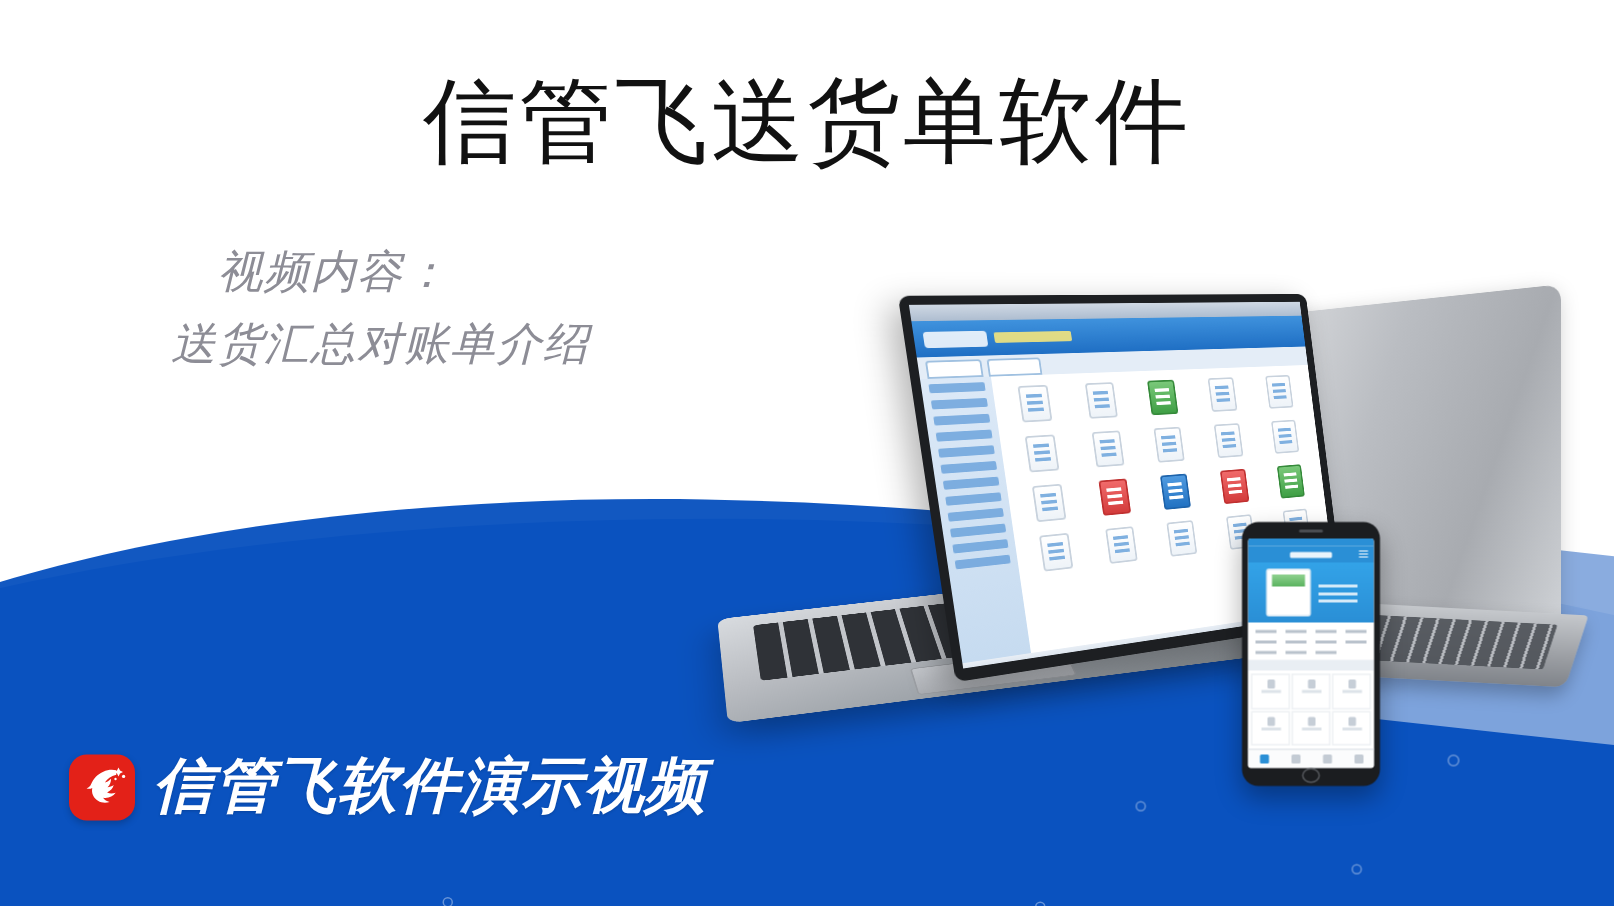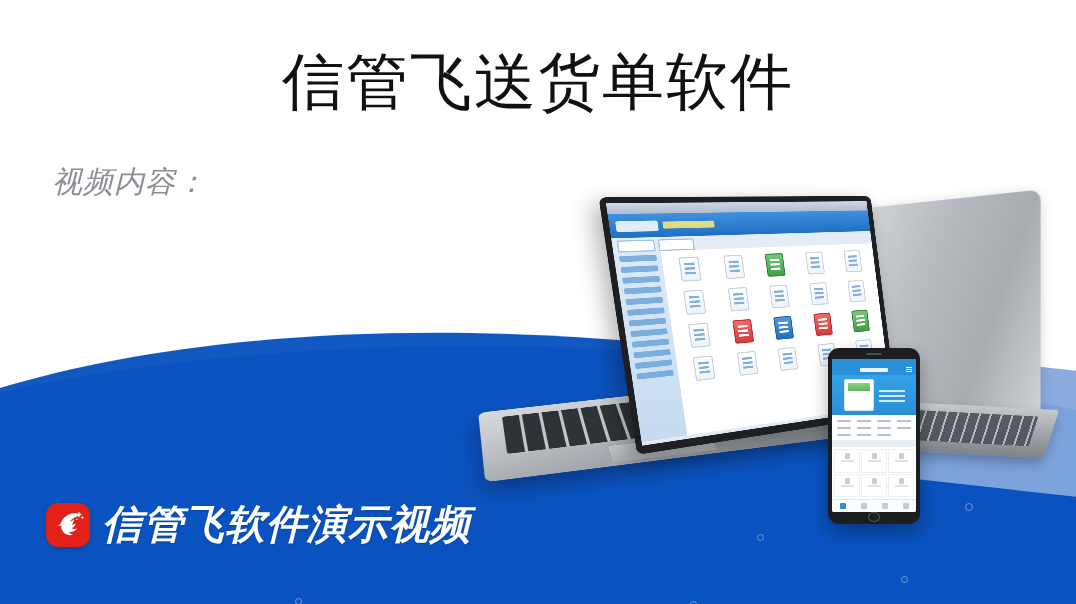--- a/index.html
+++ b/index.html
@@ -443,20 +443,21 @@
 
     <path d="M0,388 C120,352 280,330 470,333 C700,337 900,372 1076,410 L1076,604 L0,604 Z" fill="#0A53BF" opacity="0.97"></path>
   </svg>
 
   <div class="desk-plane"></div>
 
   <div class="title">信管飞送货单软件</div>
 
   <div class="subtitle-block">
     <div class="subtitle-line-1">视频内容：</div>
+    <div class="subtitle-line-2">送货汇总对账单介绍</div>
   </div>
 
   <div class="devices">
 
     <div class="laptop-back">
       <div class="lid"></div>
       <div class="base"></div>
       <div class="keys"></div>
     </div>
 

